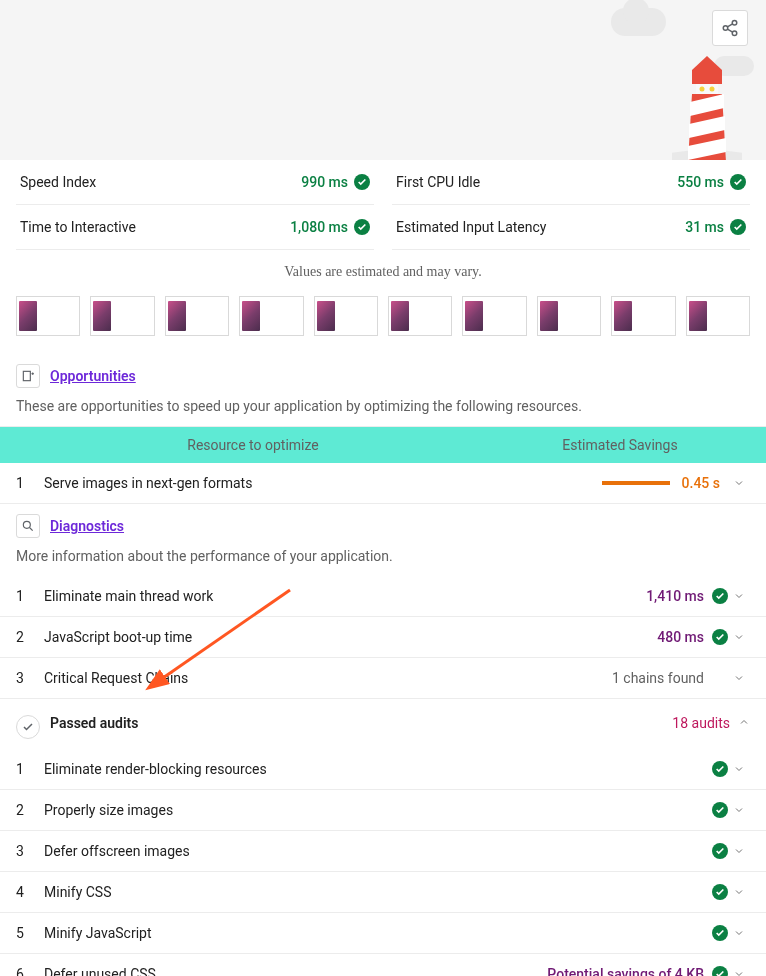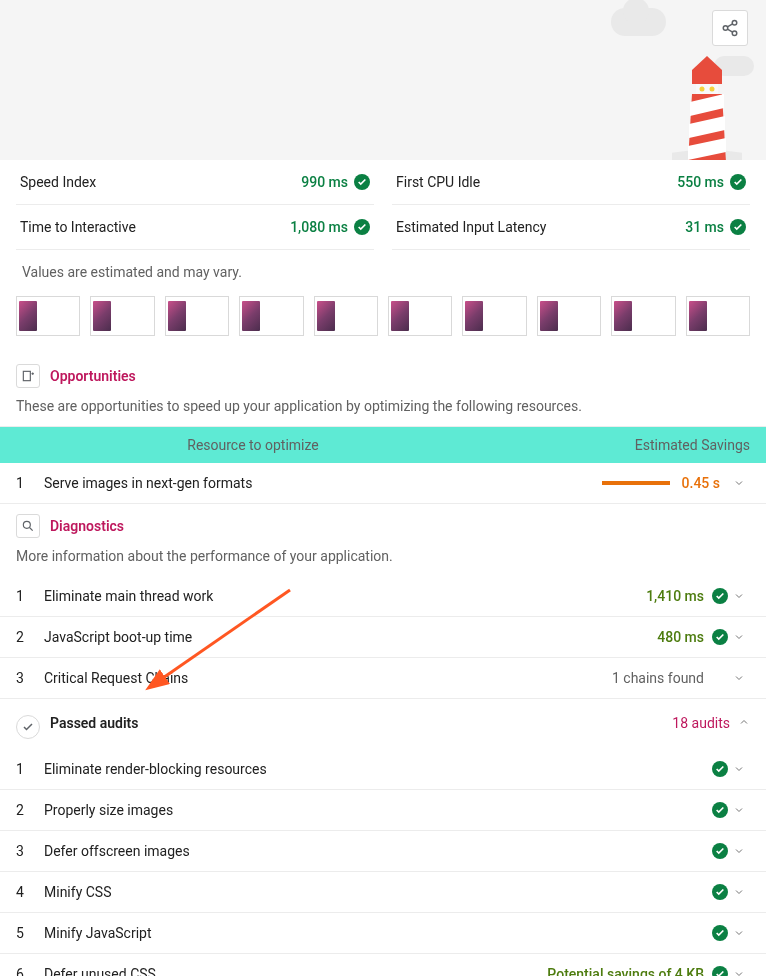--- a/index.html
+++ b/index.html
@@ -56,23 +56,24 @@
   border-bottom: 1px solid #ececec;
 }
 .metric-name { color: #212121; }
 .metric-val { color: #0b8043; font-weight: 500; display: flex; align-items: center; gap: 6px;}
 .check {
   display:inline-flex; width:16px; height:16px; border-radius:50%;
   background:#0b8043; color:#fff; align-items:center; justify-content:center;
 }
 .check svg { width:10px; height:10px; }
 .estimated-note {
-  text-align: left;
+  text-align: center;
   padding: 14px 22px 8px;
   color: #616161;
+  font-family: Liberation Serif, serif;
 }
 .filmstrip {
   display: flex;
   gap: 10px;
   padding: 8px 16px 18px;
 }
 .thumb {
   flex:1;
   height: 40px;
   border: 1px solid #d9d9d9;
@@ -90,40 +91,40 @@
   display:flex;
   align-items:center;
   gap:10px;
   padding: 10px 16px 6px;
 }
 .section-icon {
   width:24px; height:24px; border:1px solid #dadada; border-radius:3px;
   display:flex; align-items:center; justify-content:center;
   color:#5f6368; font-size:13px;
 }
-.section-title { font-weight:600; color:#be185d; }
+.section-title { font-weight:600; color:#6d28d9;text-decoration:underline; }
 .section-desc { color:#616161; padding: 4px 16px 12px; }
 .table-head {
   display:flex;
   background:#5eead4;
   padding: 10px 16px;
   color:#616161;
   border-top:1px solid #ececec;
 }
 .table-head .c1 { flex:1; text-align:center; }
-.table-head .c2 { width:260px; text-align:right; }
+.table-head .c2 { width:260px; text-align:center; }
 .row {
   display:flex;
   align-items:center;
   padding: 12px 16px;
   border-bottom:1px solid #ececec;
 }
 .row .idx { width:28px; color:#212121;}
 .row .label { flex:1; color:#212121; }
-.row .val { color:#4d7c0f; font-weight:500; padding-right:8px;}
+.row .val { color:#701a75; font-weight:500; padding-right:8px;}
 .row .val.orange { color:#e8710a; }
 .row .val.gray { color:#616161; font-weight:400;}
 .row .chev {
   width:22px; display:flex; justify-content:center; color:#757575;
 }
 .row .bar {
   width:68px; height:4px; background:#e8710a; margin-right:12px;
 }
 .passed-header {
   display:flex;

